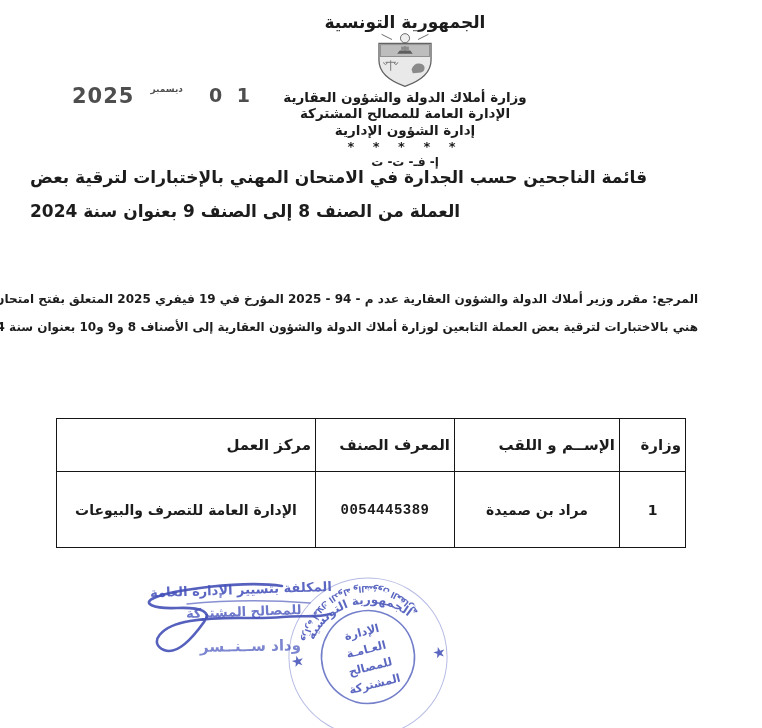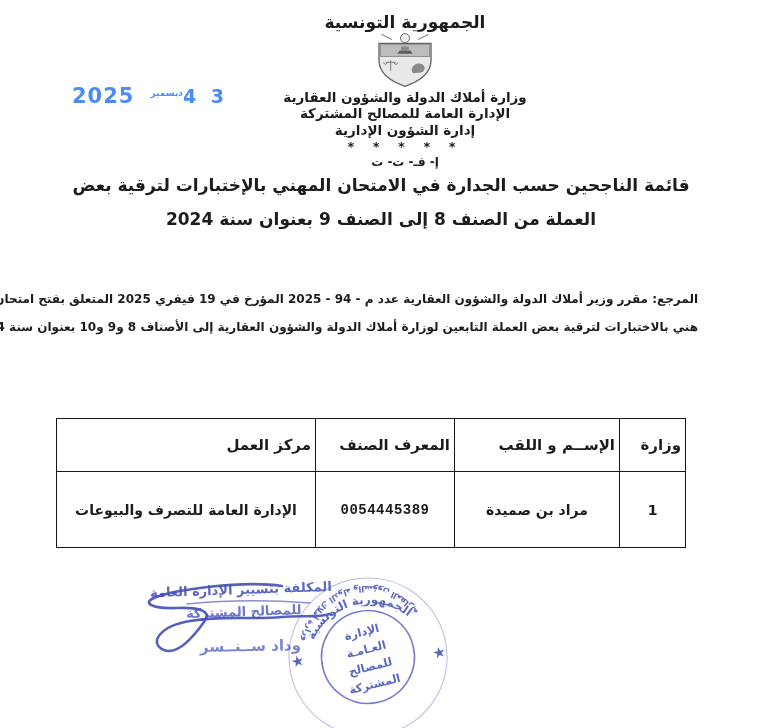--- a/index.html
+++ b/index.html
@@ -9,29 +9,29 @@
   }
   
   .header-block{position:absolute;top:12px;left:0;right:0;text-align:center;transform:translateX(24px);}
   .republic-title{font-size:17px;font-weight:bold;letter-spacing:1px;}
   .emblem{display:block;margin:1px auto 0;}
   .ministry-line{font-size:13.5px;font-weight:bold;line-height:1.22;}
   .stars-line{font-size:13px;font-weight:bold;letter-spacing:7px;line-height:1.1;margin-top:2px;}
   .abbrev-line{font-size:12px;font-weight:bold;letter-spacing:1px;line-height:1.2;}
   
   .date-stamp{
-    position:absolute;left:72px;top:84px;direction:ltr;display:flex;align-items:center;
-    color:#3b82f6;font-weight:bold;opacity:.92;
+    position:absolute;left:72px;top:84px;direction:ltr;display:flex;align-items:flex-start;
+    color:#404040;font-weight:bold;opacity:.92;
   }
   .date-stamp .year{font-size:21px;letter-spacing:1px;}
-  .date-stamp .month{font-size:9px;margin:0 0 6px 16px;}
+  .date-stamp .month{font-size:9px;margin:0 26px 6px 16px;}
   .date-stamp .day{font-size:19px;letter-spacing:4px;}
   
   .doc-title{
-    position:absolute;top:168px;left:30px;right:30px;text-align:center;
+    position:absolute;top:160px;left:30px;right:30px;text-align:left;
     font-size:17px;font-weight:bold;line-height:2.0;
   }
   
   .reference{
     position:absolute;top:286px;right:64px;left:30px;text-align:right;
     font-size:12px;font-weight:bold;line-height:2.3;white-space:nowrap;
   }
   
   .results-table{
     position:absolute;top:418px;right:76px;
@@ -98,21 +98,21 @@
     <div class="ministry-line">وزارة أملاك الدولة والشؤون العقارية</div>
     <div class="ministry-line">الإدارة العامة للمصالح المشتركة</div>
     <div class="ministry-line">إدارة الشؤون الإدارية</div>
     <div class="stars-line">* * * * *</div>
     <div class="abbrev-line">إ- فـ- ت- ت</div>
   </div>
 
   <div class="date-stamp">
     <span class="year">2025</span>
     <span class="month">ديسمبر</span>
-    <span class="day">4 3</span>
+    <span class="day">0 1</span>
   </div>
 
   <div class="doc-title">
     <div>قائمة الناجحين حسب الجدارة في  الامتحان المهني بالإختبارات لترقية  بعض</div>
     <div>العملة  من الصنف 8 إلى الصنف 9 بعنوان سنة 2024</div>
   </div>
 
   <div class="reference">
     <div>المرجع: مقرر وزير أملاك الدولة والشؤون العقارية عدد م - 94 - 2025 المؤرخ في 19 فيفري 2025 المتعلق بفتح امتحان</div>
     <div>هني بالاختبارات لترقية بعض العملة التابعين لوزارة أملاك الدولة والشؤون العقارية إلى الأصناف 8 و9 و10 بعنوان سنة 2024</div>

